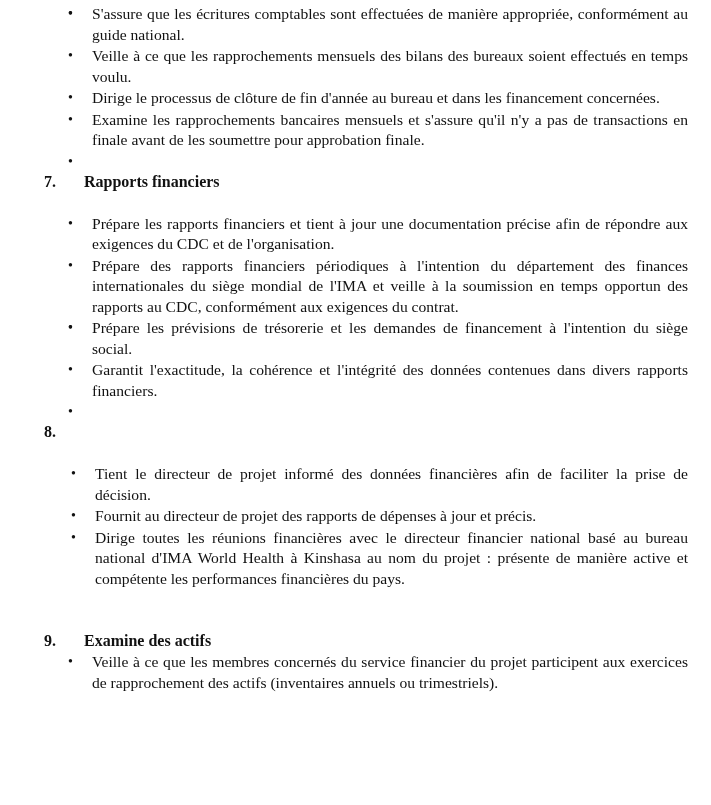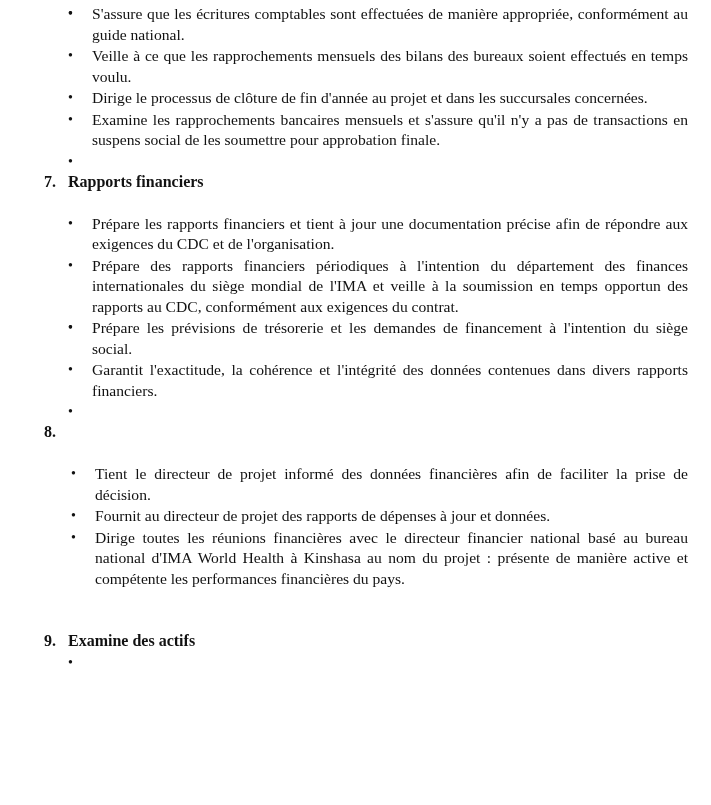--- a/index.html
+++ b/index.html
@@ -47,34 +47,34 @@
     font-weight: bold;
     font-size: 16px;
     height: 21px;
   }
   .heading .num {
     position: absolute;
     left: 44px;
   }
   .heading .title {
     position: absolute;
-    left: 68px;
+    left: 84px;
   }
 </style>
 </head>
 <body>
 
 <div class="page">
 
   <ul class="bullets sec-a" style="margin-top:4px;">
     <li><span class="dot">•</span></li>
     <li><span class="dot">•</span><span>S'assure que les écritures comptables sont effectuées de manière appropriée, conformément au guide national.</span></li>
     <li><span class="dot">•</span><span>Veille à ce que les rapprochements mensuels des bilans des bureaux soient effectués en temps voulu.</span></li>
-    <li><span class="dot">•</span><span>Dirige le processus de clôture de fin d'année au projet et dans les succursales concernées.</span></li>
-    <li><span class="dot">•</span><span>Examine les rapprochements bancaires mensuels et s'assure qu'il n'y a pas de transactions en suspens social de les soumettre pour approbation finale.</span></li>
+    <li><span class="dot">•</span><span>Dirige le processus de clôture de fin d'année au bureau et dans les financement concernées.</span></li>
+    <li><span class="dot">•</span><span>Examine les rapprochements bancaires mensuels et s'assure qu'il n'y a pas de transactions en finale avant de les soumettre pour approbation finale.</span></li>
     <li><span class="dot">•</span></li>
   </ul>
 
   <div class="heading" style="margin-top:21px;">
     <span class="num">7.</span>
     <span class="title">Rapports financiers</span>
   </div>
   <ul class="bullets sec-a" style="margin-top:21px;">
     <li><span class="dot">•</span><span>Prépare les rapports financiers et tient à jour une documentation précise afin de répondre aux exigences du CDC et de l'organisation.</span></li>
     <li><span class="dot">•</span><span>Prépare des rapports financiers périodiques à l'intention du département des finances internationales du siège mondial de l'IMA et veille à la soumission en temps opportun des rapports au CDC, conformément aux exigences du contrat.</span></li>
@@ -82,25 +82,25 @@
     <li><span class="dot">•</span><span>Prépare les prévisions de trésorerie et les demandes de financement à l'intention du siège social.</span></li>
     <li><span class="dot">•</span><span>Garantit l'exactitude, la cohérence et l'intégrité des données contenues dans divers rapports financiers.</span></li>
     <li><span class="dot">•</span></li>
   </ul>
 
   <div class="heading" style="margin-top:21px;">
     <span class="num">8.</span>
   </div>
   <ul class="bullets sec-b" style="margin-top:21px;">
     <li><span class="dot">•</span><span>Tient le directeur de projet informé des données financières afin de faciliter la prise de décision.</span></li>
-    <li><span class="dot">•</span><span>Fournit au directeur de projet des rapports de dépenses à jour et données.</span></li>
+    <li><span class="dot">•</span><span>Fournit au directeur de projet des rapports de dépenses à jour et précis.</span></li>
     <li><span class="dot">•</span><span>Dirige toutes les réunions financières avec le directeur financier national basé au bureau national d'IMA World Health à Kinshasa au nom du projet : présente de manière active et compétente les performances financières du pays.</span></li>
   </ul>
 
   <div class="heading" style="margin-top:42px;">
     <span class="num">9.</span>
     <span class="title">Examine des actifs</span>
   </div>
   <ul class="bullets sec-a" style="margin-top:0px;">
-    <li><span class="dot">•</span></li>
+    <li><span class="dot">•</span><span>Veille à ce que les membres concernés du service financier du projet participent aux exercices de rapprochement des actifs (inventaires annuels ou trimestriels).</span></li>
   </ul>
 
 </div>
 
 </body></html>

